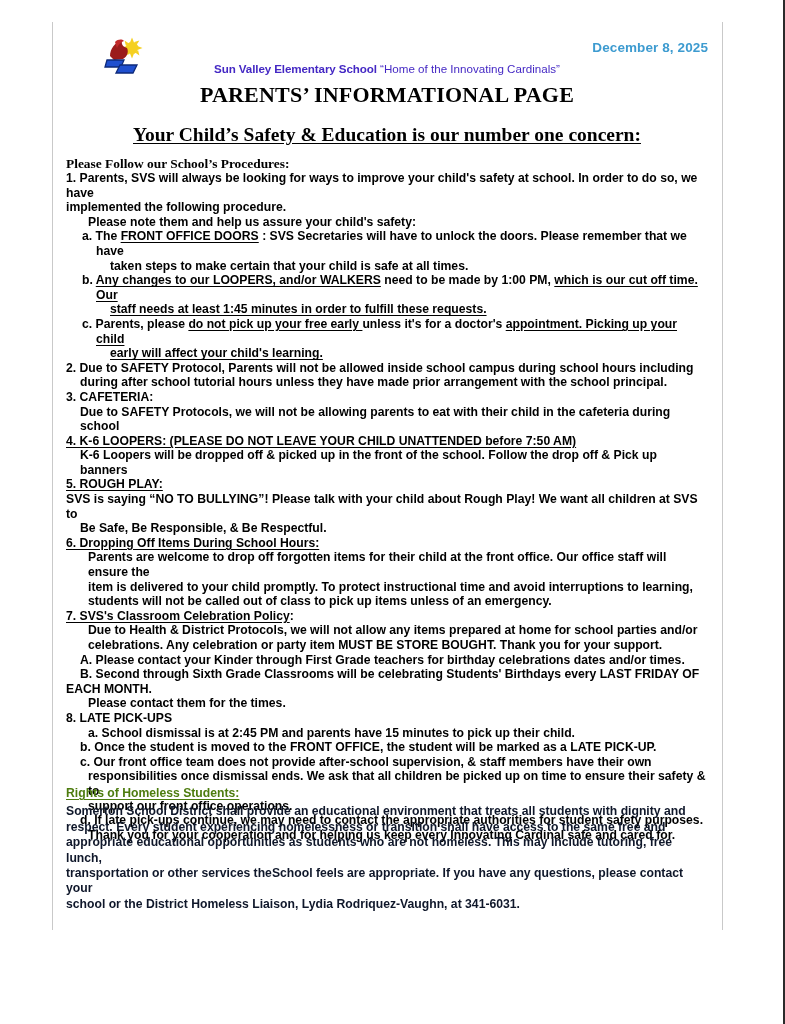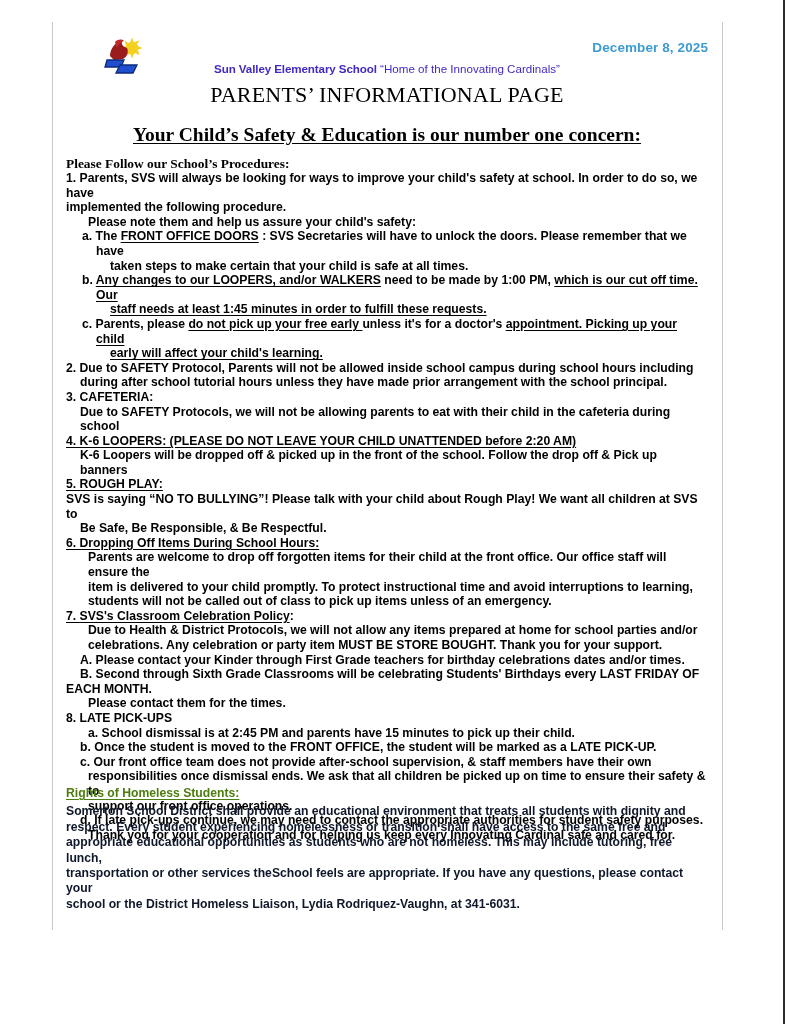--- a/index.html
+++ b/index.html
@@ -87,21 +87,21 @@
     font-weight: normal;
   }
   .doc-title {
     position: absolute;
     left: 0;
     top: 48px;
     width: 670px;
     text-align: center;
     font-family: "Liberation Serif", serif;
     font-size: 22px;
-    font-weight: normal;
+    font-weight: bold;
     color: #000;
     letter-spacing: 0.2px;
     white-space: nowrap;
   }
 
   
   #headline {
     position: absolute;
     left: 52px;
     top: 124px;
@@ -252,21 +252,21 @@
       <span>Parents, please </span><span class="u">do not pick up your free early </span><span>unless it's for a doctor's </span><span class="u">appointment. Picking up your child</span>
     </p>
     <p class="para b ind-a2 u">early will affect your child's learning.</p>
 
     <p class="para b">2. Due to SAFETY Protocol, Parents will not be allowed inside school campus during school hours including</p>
     <p class="para b ind1">during after school tutorial hours unless they have made prior arrangement with the school principal.</p>
 
     <p class="para b">3. CAFETERIA:</p>
     <p class="para b ind1">Due to SAFETY Protocols, we will not be allowing parents to eat with their child in the cafeteria during school</p>
 
-    <p class="para b u">4. K-6 LOOPERS: (PLEASE DO NOT LEAVE YOUR CHILD UNATTENDED before 2:20 AM)</p>
+    <p class="para b u">4. K-6 LOOPERS: (PLEASE DO NOT LEAVE YOUR CHILD UNATTENDED before 7:50 AM)</p>
     <p class="para b ind1">K-6 Loopers will be dropped off &amp; picked up in the front of the school. Follow the drop off &amp; Pick up banners</p>
 
     <p class="para b u">5. ROUGH PLAY:</p>
     <p class="para b">SVS is saying “NO TO BULLYING”! Please talk with your child about Rough Play! We want all children at SVS to</p>
     <p class="para b ind1">Be Safe, Be Responsible, &amp; Be Respectful.</p>
 
     <p class="para b u">6. Dropping Off Items During School Hours:</p>
     <p class="para b ind2">Parents are welcome to drop off forgotten items for their child at the front office. Our office staff will ensure the</p>
     <p class="para b ind2">item is delivered to your child promptly. To protect instructional time and avoid interruptions to learning,</p>
     <p class="para b ind2">students will not be called out of class to pick up items unless of an emergency.</p>

